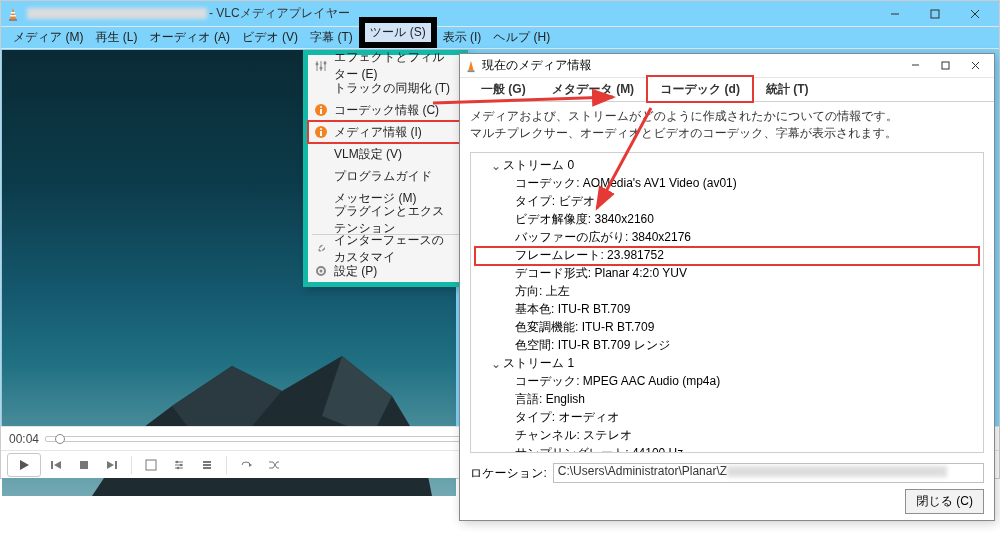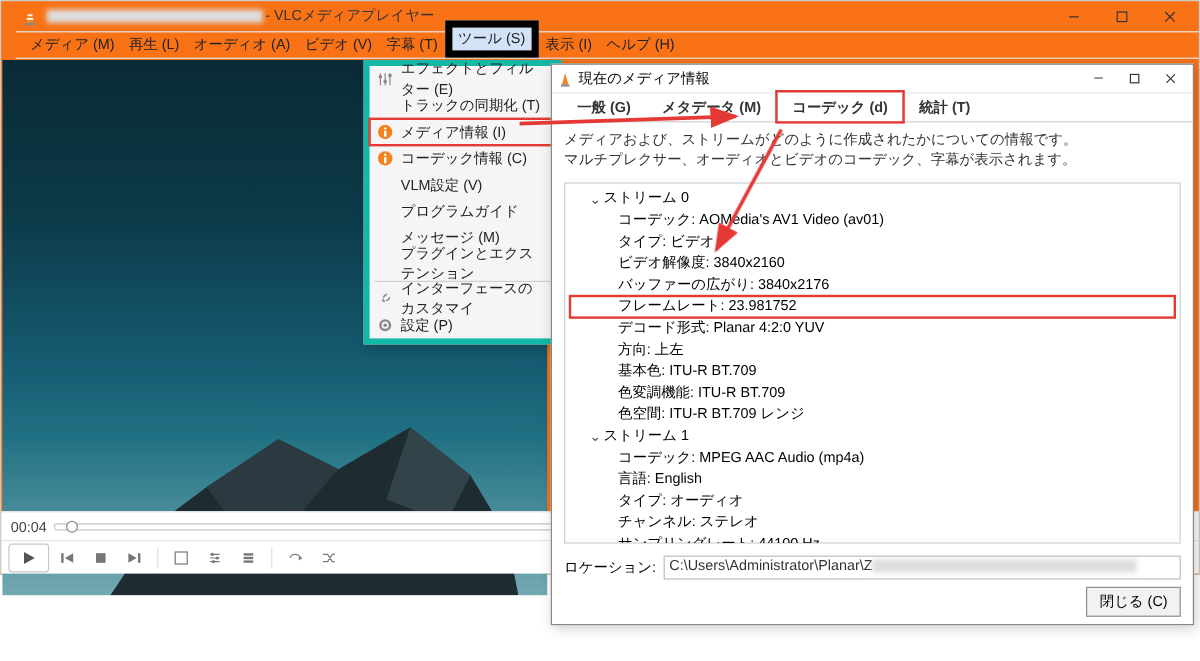--- a/index.html
+++ b/index.html
@@ -1,19 +1,19 @@
 <!DOCTYPE html>
 <html><head>
 <meta charset="utf-8">
 <style>
 * { margin: 0; padding: 0; box-sizing: border-box; font-family: "Yu Gothic UI", "Meiryo", sans-serif; font-size: 12px; }
 body { background: #fff; width: 1000px; height: 551px; position: relative; overflow: hidden; }
 
 
-.main-window { width: 1000px; height: 479px; border: 1px solid #ccc; position: relative; background: #f97316; padding-left: 12px; }
+.main-window { width: 1000px; height: 479px; border: 1px solid #ccc; position: relative; background: #7dd3fc; }
 .titlebar { height: 26px; display: flex; align-items: center; padding: 0 4px; border-bottom: 1px solid #e5e5e5; }
 .titlebar .vlc-cone { width: 16px; height: 16px; margin-right: 6px; }
 .titlebar .title-text { flex: 1; margin-left: 2px; color: #333; }
 .winbtns { display: flex; margin-left: auto; }
 .winbtn { width: 40px; height: 26px; display: flex; align-items: center; justify-content: center; color: #333; }
 
 .menubar { height: 22px; display: flex; align-items: flex-end; padding: 0 6px; border-bottom: 1px solid #e5e5e5; }
 .menubar .mitem { padding: 2px 6px; color: #222; }
 .menubar .mitem.open { background: #d2e3f7; border: 6px solid #000000; padding: 1px 5px; }
 
@@ -213,39 +213,39 @@
             <circle cx="3" cy="5" r="1.5" fill="#888"></circle>
             <circle cx="7" cy="9" r="1.5" fill="#888"></circle>
             <circle cx="11" cy="4" r="1.5" fill="#888"></circle>
           </svg>
         </span>
       <span>エフェクトとフィルター (E)</span>
     </div>
     <div class="ditem">
         <span>トラックの同期化 (T)</span>
       </div>
+    <div class="ditem">
+      <span class="dicon">
+          <svg width="14" height="14">
+            <circle cx="7" cy="7" r="6" fill="#f58220"></circle>
+            <rect x="6" y="6" width="2" height="5" fill="#fff"></rect>
+            <circle cx="7" cy="4" r="1" fill="#fff"></circle>
+          </svg>
+        </span>
+      <span>コーデック情報 (C)</span>
+    </div>
     <div class="ditem hl">
       <span class="dicon">
           <svg width="14" height="14">
             <circle cx="7" cy="7" r="6" fill="#f58220"></circle>
             <rect x="6" y="6" width="2" height="5" fill="#fff"></rect>
             <circle cx="7" cy="4" r="1" fill="#fff"></circle>
           </svg>
         </span>
       <span>メディア情報 (I)</span>
-    </div>
-    <div class="ditem">
-      <span class="dicon">
-          <svg width="14" height="14">
-            <circle cx="7" cy="7" r="6" fill="#f58220"></circle>
-            <rect x="6" y="6" width="2" height="5" fill="#fff"></rect>
-            <circle cx="7" cy="4" r="1" fill="#fff"></circle>
-          </svg>
-        </span>
-      <span>コーデック情報 (C)</span>
     </div>
     <div class="ditem">
         <span>VLM設定 (V)</span>
       </div>
     <div class="ditem">
         <span>プログラムガイド</span>
       </div>
     <div class="ditem">
         <span>メッセージ (M)</span>
       </div>

